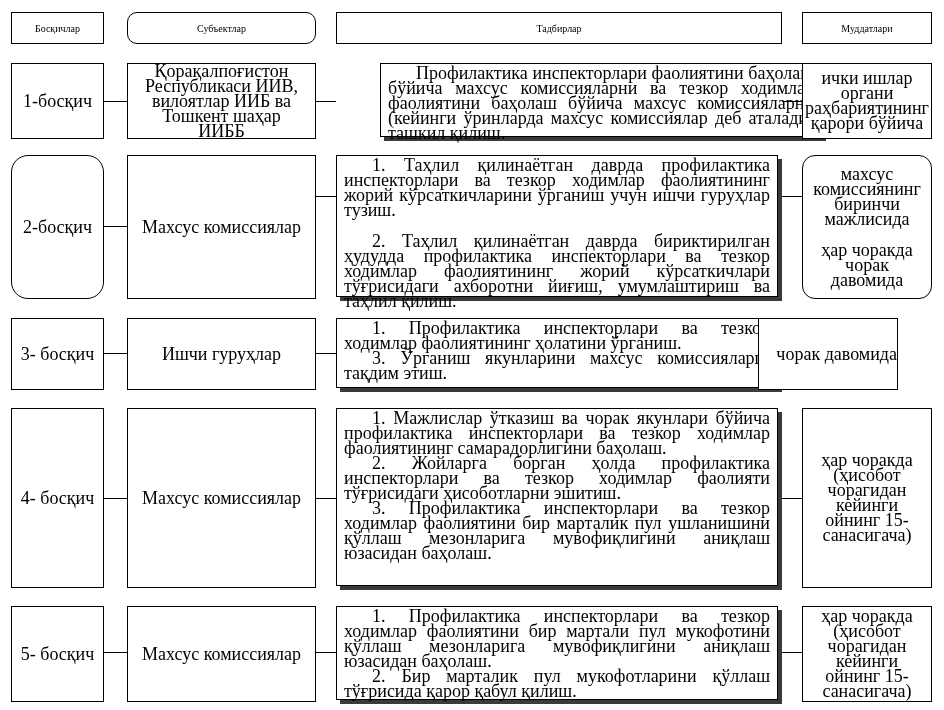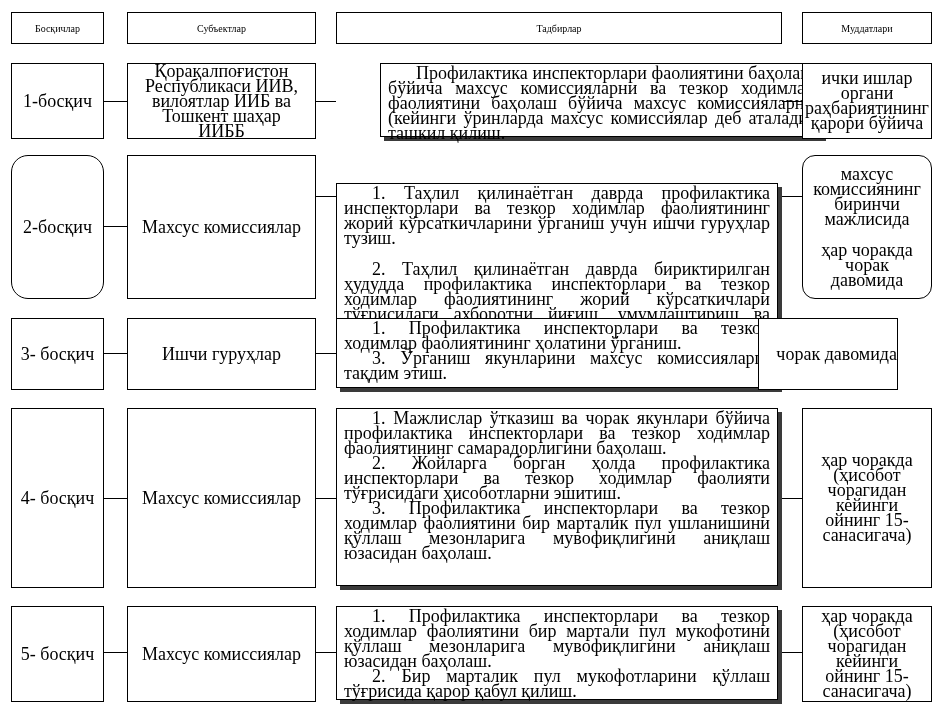--- a/index.html
+++ b/index.html
@@ -19,21 +19,21 @@
   .line { position:absolute; background:#000; }
   .hline { height:1px; }
   .hdr { font-size:10px; }
 </style>
 </head>
 <body>
 
 <div class="box thick hdr" style="left:11px;top:12px;width:93px;height:32px;">
     <span>Босқичлар</span>
   </div>
-<div class="box thick hdr" style="left:127px;top:12px;width:189px;height:32px;">
+<div class="box thick hdr" style="left:127px;top:12px;width:189px;height:32px;border-radius:10px;">
     <span>Субъектлар</span>
   </div>
 <div class="box thick hdr" style="left:336px;top:12px;width:446px;height:32px;">
     <span>Тадбирлар</span>
   </div>
 <div class="box thick hdr" style="left:802px;top:12px;width:130px;height:32px;">
     <span>Муддатлари</span>
   </div>
 
 <div class="box" style="left:11px;top:63px;width:93px;height:76px;">
@@ -55,21 +55,21 @@
   </div>
 
 <div class="box" style="left:11px;top:155px;width:93px;height:144px;border-radius:17px;">
     <span>2-босқич</span>
   </div>
 <div class="line hline" style="left:104px;top:226px;width:23px;"></div>
 <div class="box" style="left:127px;top:155px;width:189px;height:144px;">
     <span>Махсус комиссиялар</span>
   </div>
 <div class="line hline" style="left:316px;top:196px;width:20px;"></div>
-<div class="box justify shadow" style="left:336px;top:155px;width:442px;height:142px;margin-top:28px;">
+<div class="box justify shadow" style="left:336px;top:155px;width:442px;height:142px;">
   <div class="inner">
     <span class="para">1. Таҳлил қилинаётган даврда профилактика инспекторлари ва тезкор ходимлар фаолиятининг жорий кўрсаткичларини ўрганиш учун ишчи гуруҳлар тузиш.</span>
     <div class="gap"></div>
     <span class="para">2. Таҳлил қилинаётган даврда бириктирилган ҳудудда профилактика инспекторлари ва тезкор ходимлар фаолиятининг жорий кўрсаткичлари тўғрисидаги ахборотни йиғиш, умумлаштириш ва таҳлил қилиш.</span>
   </div>
 </div>
 <div class="line hline" style="left:782px;top:196px;width:20px;"></div>
 <div class="box" style="left:802px;top:155px;width:130px;height:144px;flex-direction:column;padding:0 6px;border-radius:13px;">
   <span>махсус комиссиянинг биринчи мажлисида</span>
   <div style="height:16px"></div>

